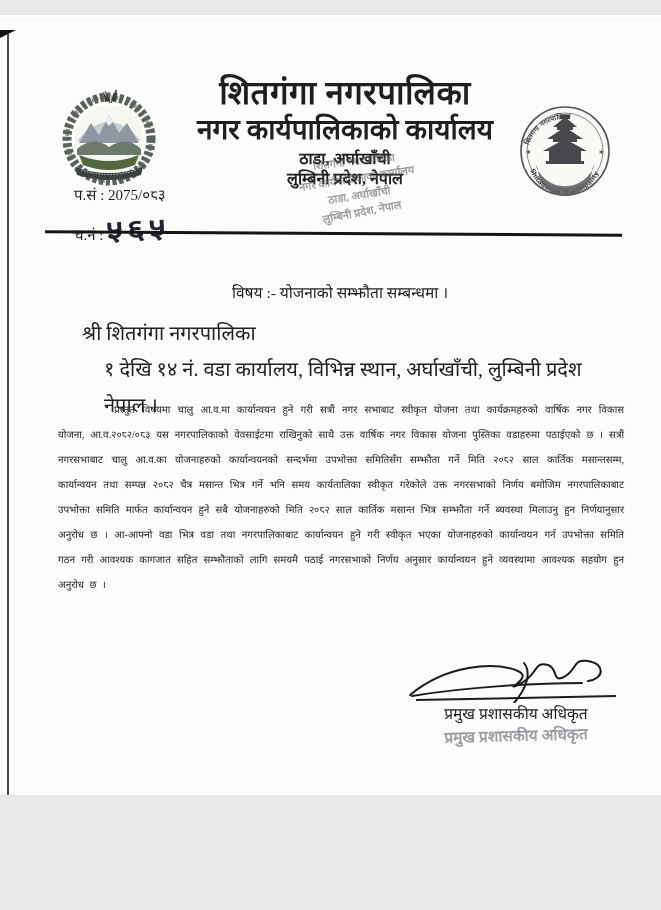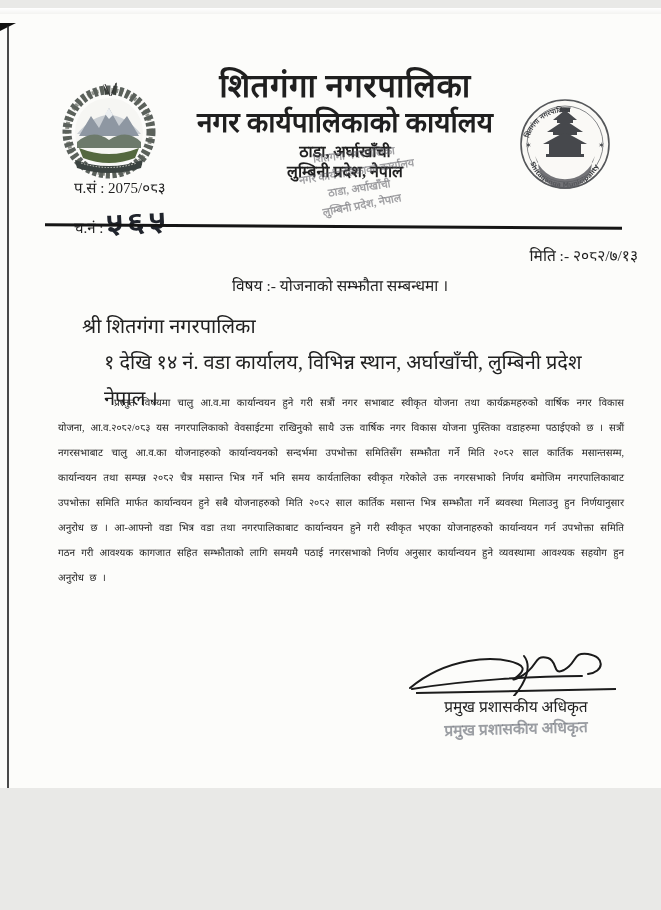--- a/index.html
+++ b/index.html
@@ -1,16 +1,16 @@
 <!DOCTYPE html>
 <html lang="ne"><head>
 <meta charset="utf-8">
 <style>
   html,body{margin:0;padding:0;background:#e9e9e7;}
-  .scan{position:relative;width:661px;height:780px;margin:8px auto;background:#fcfcfa;overflow:hidden;
+  .scan{position:relative;width:661px;height:780px;margin:15px auto;background:#fcfcfa;overflow:hidden;
         font-family:"Liberation Serif","DejaVu Serif",serif;color:#1f1f1f;}
   
   .edge-line{position:absolute;left:7px;top:18px;width:2px;height:892px;background:#2a2a2a;opacity:.85;}
   .corner-mark{position:absolute;left:0;top:15px;width:0;height:0;border-top:8px solid #111;border-right:16px solid transparent;}
   .top-band{position:absolute;left:0;top:0;width:100%;height:6px;background:linear-gradient(#ffffff,#f3f3f1);}
   .speck{position:absolute;background:#333;border-radius:50%;}
 
   
   .emblem-left{position:absolute;left:55px;top:70px;width:108px;height:104px;}
   .seal-right{position:absolute;left:513px;top:86px;width:104px;height:98px;}
@@ -133,24 +133,20 @@
 
   <div class="stamp-center">
     <div class="arc1">शितगंगा नगरपालिका</div>
     <div>नगर कार्यपालिकाको कार्यालय</div>
     <div>ठाडा, अर्घाखाँची</div>
     <div class="arc4">लुम्बिनी प्रदेश, नेपाल</div>
   </div>
 
   <div class="rule"></div>
 
-  <div class="date-line">
-    <span>मिति :-</span>
-    <span>२०८२/७/१३</span>
-  </div>
 
   <div class="subject-line">विषय :- योजनाको सम्झौता सम्बन्धमा  ।</div>
 
   <div class="addressee">
     <div>श्री शितगंगा नगरपालिका</div>
     <div class="l2">१ देखि १४ नं. वडा कार्यालय, विभिन्न स्थान, अर्घाखाँची, लुम्बिनी प्रदेश नेपाल ।</div>
   </div>
 
   <p class="body-text">प्रस्तुत विषयमा चालु आ.व.मा कार्यान्वयन हुने गरी सत्रौं नगर सभाबाट स्वीकृत योजना तथा कार्यक्रमहरुको वार्षिक नगर विकास योजना, आ.व.२०८२/०८३ यस नगरपालिकाको वेवसाईटमा राखिनुको साथै उक्त वार्षिक नगर विकास योजना पुस्तिका वडाहरुमा पठाईएको छ । सत्रौं नगरसभाबाट चालु आ.व.का योजनाहरुको कार्यान्वयनको सन्दर्भमा उपभोक्ता समितिसँग सम्झौता गर्ने मिति २०८२ साल कार्तिक मसान्तसम्म, कार्यान्वयन तथा सम्पन्न २०८२ चैत्र मसान्त भित्र गर्ने भनि समय कार्यतालिका स्वीकृत गरेकोले उक्त नगरसभाको निर्णय बमोजिम नगरपालिकाबाट उपभोक्ता समिति मार्फत कार्यान्वयन हुने सबै योजनाहरुको मिति २०८२ साल कार्तिक मसान्त भित्र सम्झौता गर्ने ब्यवस्था मिलाउनु हुन निर्णयानुसार अनुरोध छ । आ-आफ्नो वडा भित्र वडा तथा नगरपालिकाबाट कार्यान्वयन हुने गरी स्वीकृत भएका योजनाहरुको कार्यान्वयन गर्न उपभोक्ता समिति गठन गरी आवश्यक कागजात सहित सम्झौताको लागि समयमै पठाई नगरसभाको निर्णय अनुसार कार्यान्वयन हुने व्यवस्थामा आवश्यक सहयोग हुन अनुरोध छ ।</p>
 

